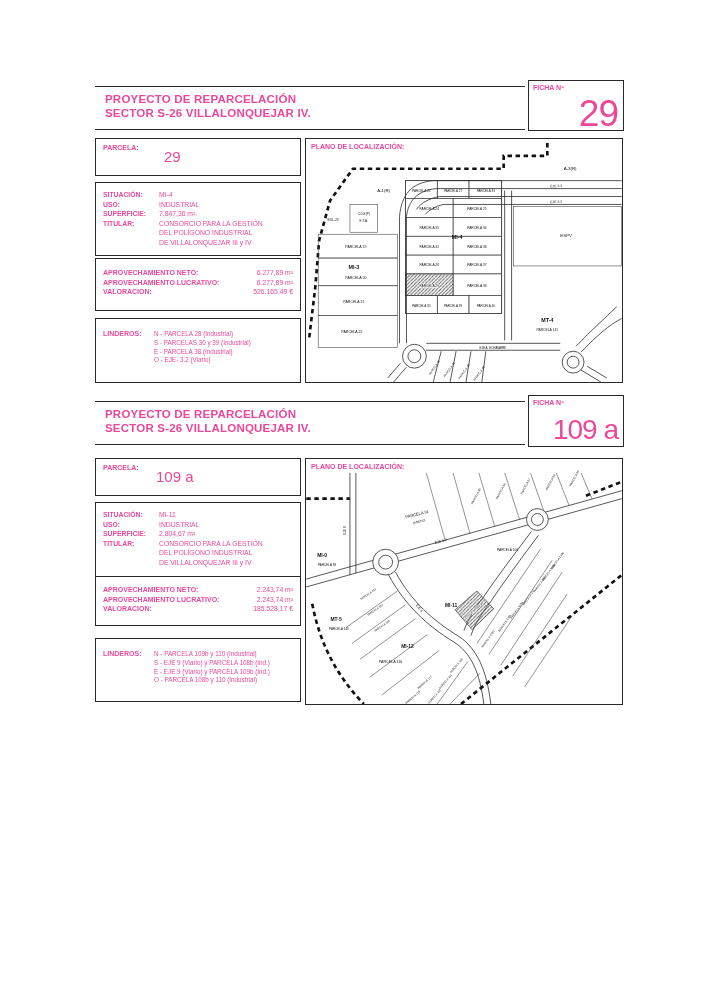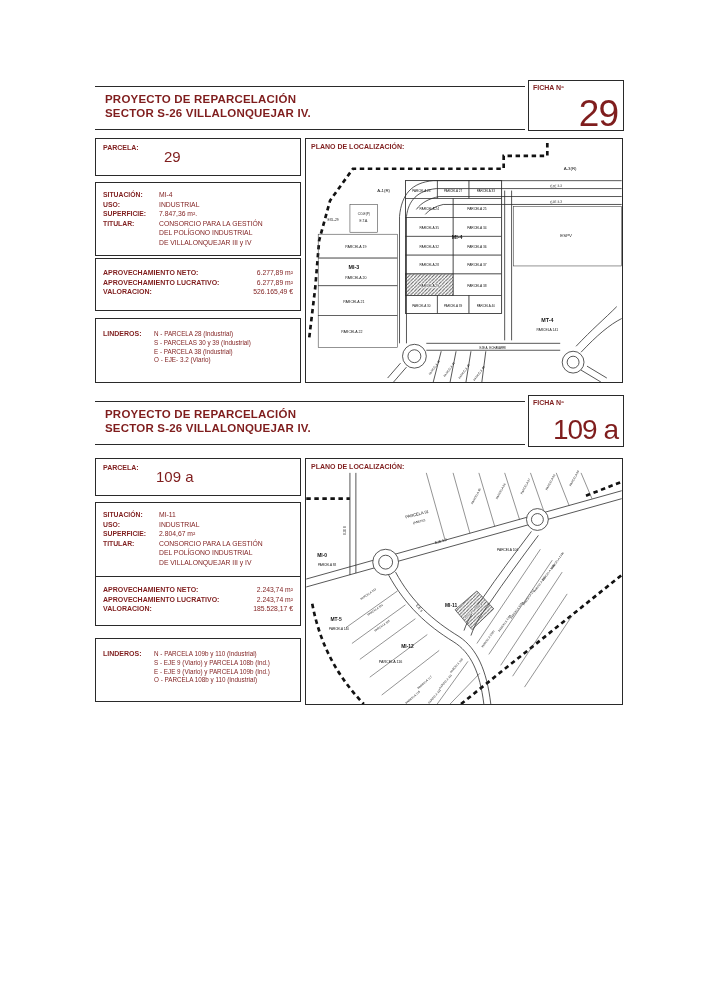--- a/index.html
+++ b/index.html
@@ -1,17 +1,17 @@
 <!DOCTYPE html>
 <html><head>
 <meta charset="utf-8">
 <style>
   html,body{margin:0;padding:0;background:#fff;}
   .page{position:relative;width:634px;height:1000px;background:#fff;overflow:hidden;
-        font-family:"Liberation Sans",sans-serif;color:#7f1d1d;}
+        font-family:"Liberation Sans",sans-serif;color:#ec4899;}
   .box{position:absolute;border:1.8px solid #2a2a2a;background:#fff;box-sizing:border-box;}
   .hdr-left{position:absolute;border-top:1.8px solid #2a2a2a;border-bottom:1.8px solid #2a2a2a;
             box-sizing:border-box;padding:5px 0 0 10px;}
   .hdr-title{font-size:11.5px;font-weight:700;line-height:14px;letter-spacing:.2px;}
   .ficha-label{position:absolute;top:3px;left:4px;font-size:7px;font-weight:700;}
   .ficha-num{position:absolute;right:5px;bottom:-2px;font-weight:400;letter-spacing:-1px;line-height:1;}
   .num-big{font-size:37px;}
   .num-med{font-size:28px;}
   .sec-label{font-size:7px;font-weight:700;}
   .parc-num{position:absolute;top:9px;font-size:15px;}

